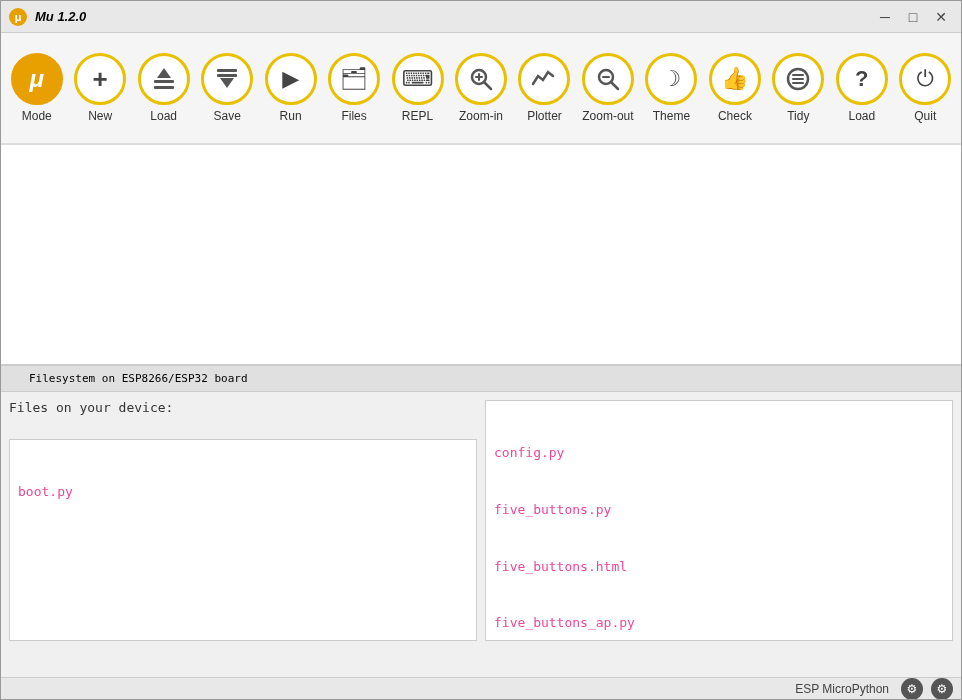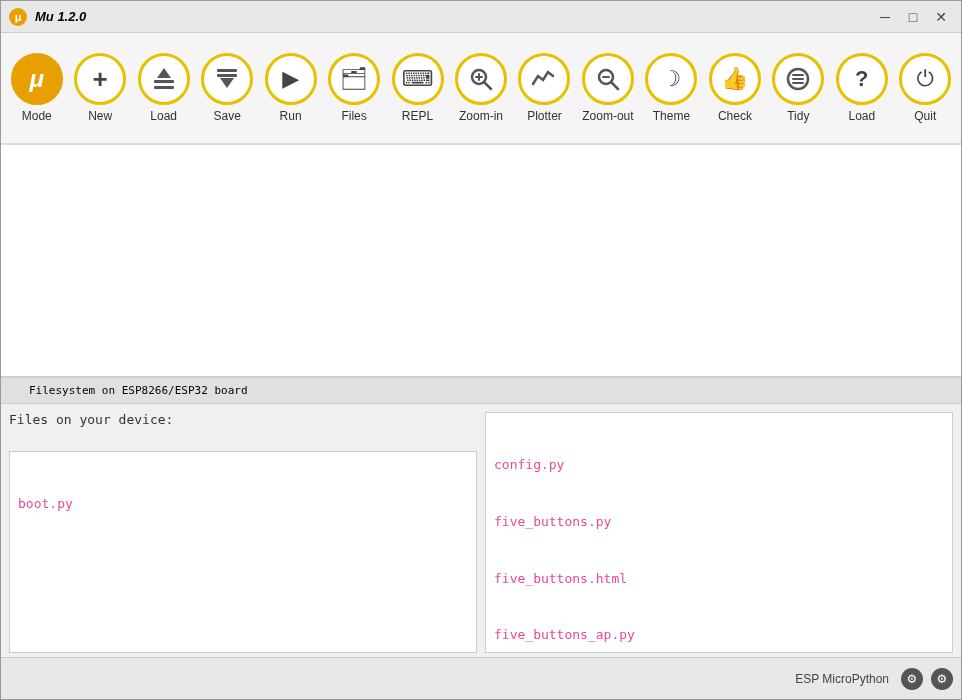--- a/index.html
+++ b/index.html
@@ -154,26 +154,27 @@
     .file-item {
       display: block;
       color: #ec4899;
       margin-top: 36px;
     }
 
     
     #status-bar {
       background: #e8e8e8;
       border-top: 1px solid #ccc;
-      height: 42px;
+      height: 22px;
       display: flex;
       align-items: center;
       justify-content: flex-end;
       padding: 0 8px;
       gap: 8px;
+      margin-top: 32px;
     }
     #status-bar .status-text {
       font-size: 12px;
       color: #444;
       margin-right: 4px;
     }
     #status-bar .status-icon {
       width: 22px;
       height: 22px;
       background: #555;

